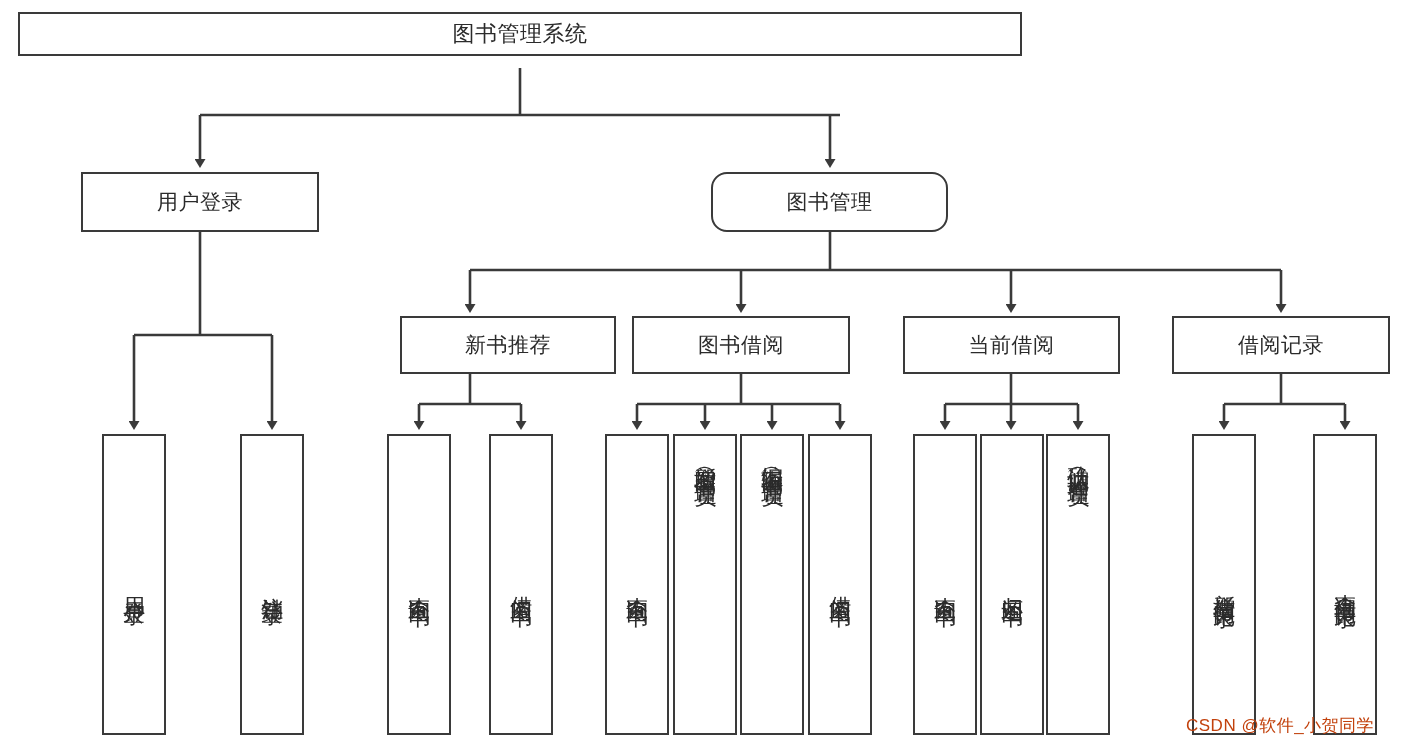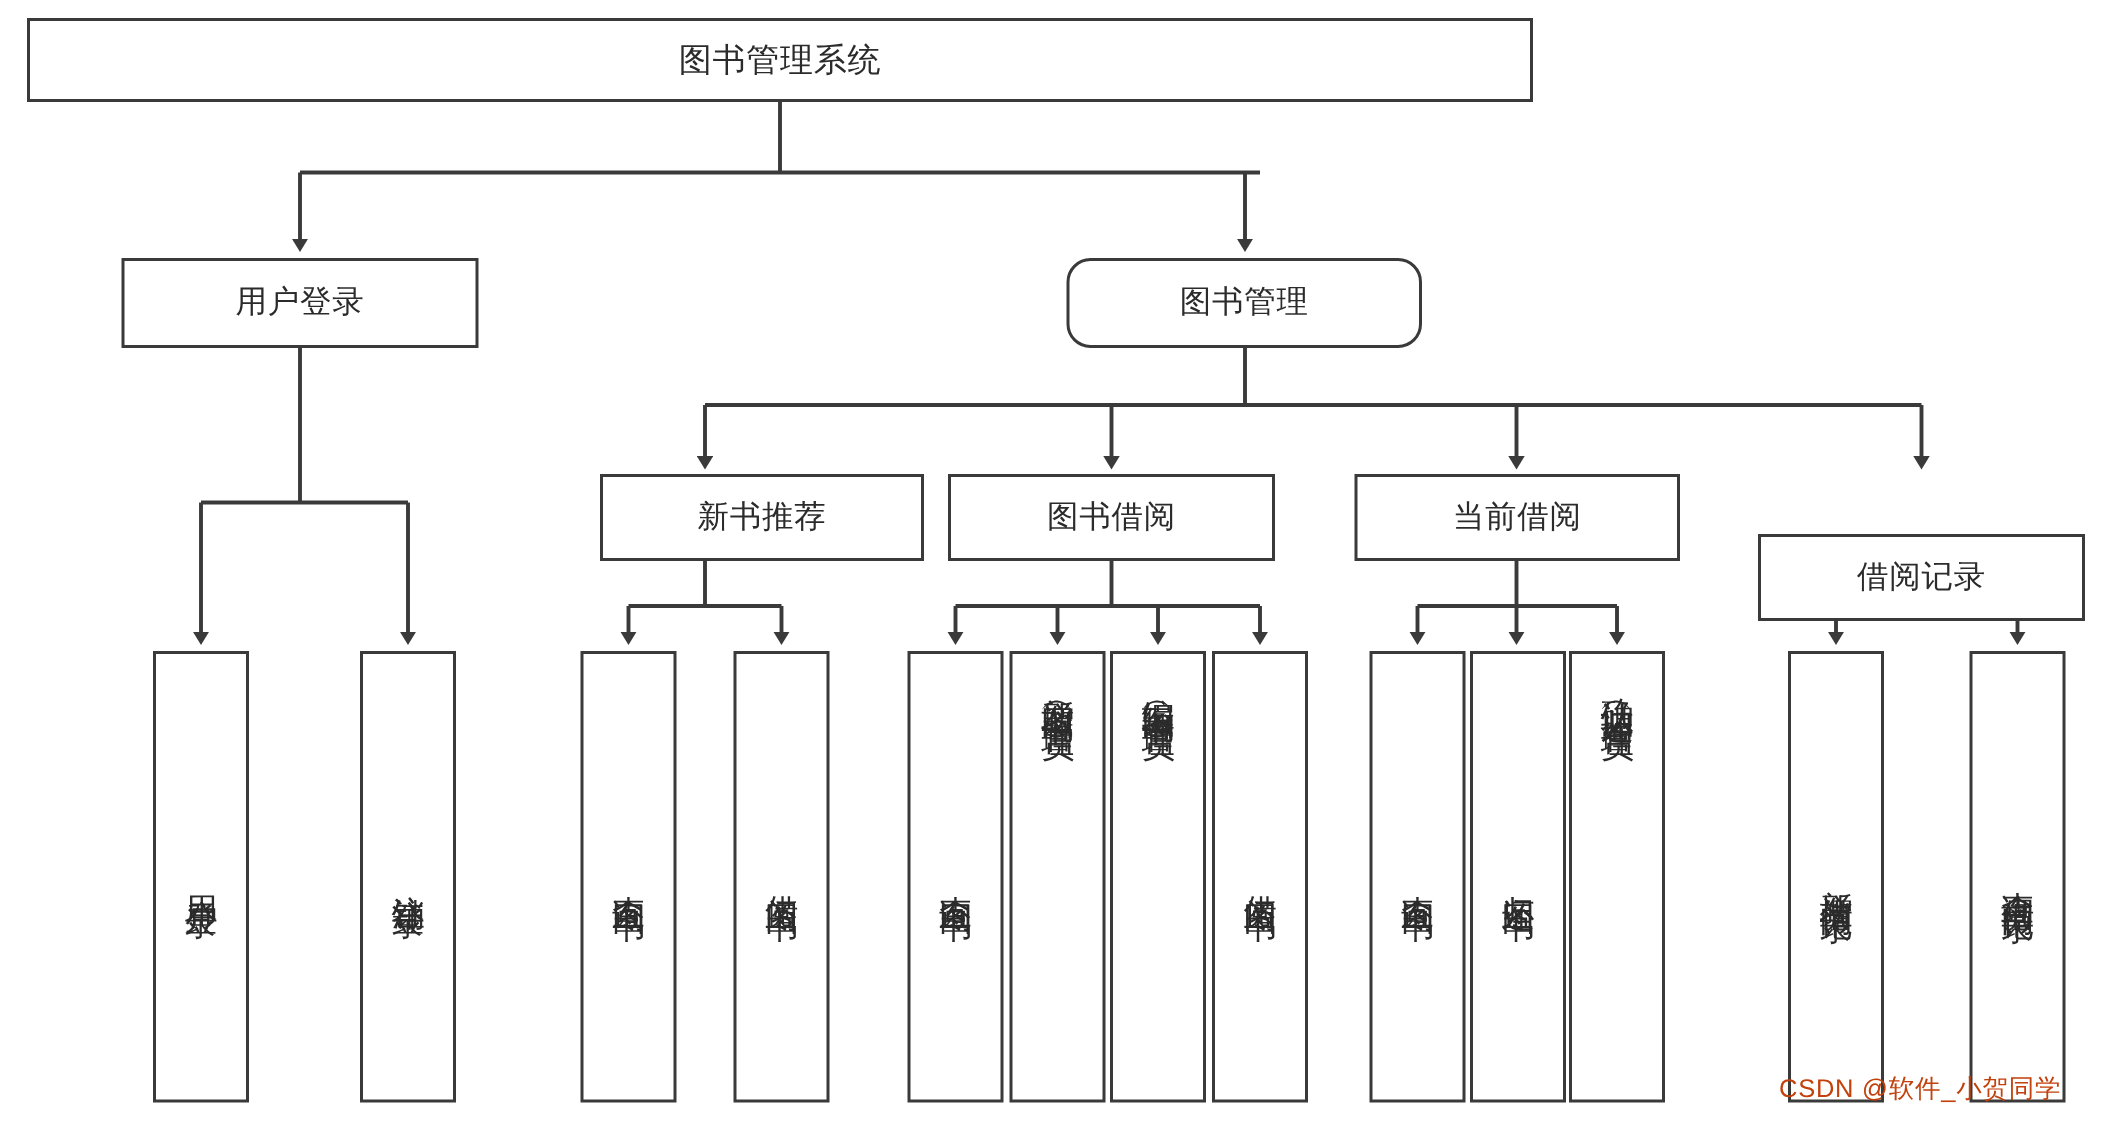--- a/index.html
+++ b/index.html
@@ -127,41 +127,41 @@
       <path d="M1011,404 L1011,422" marker-end="url(#arrow)"></path>
       <path d="M1078,404 L1078,422" marker-end="url(#arrow)"></path>
 
       <path d="M1281,374 L1281,404"></path>
       <path d="M1224,404 L1345,404"></path>
       <path d="M1224,404 L1224,422" marker-end="url(#arrow)"></path>
       <path d="M1345,404 L1345,422" marker-end="url(#arrow)"></path>
     </g>
   </svg>
 
-  <div class="node root horizontal" style="left:18px; top:12px; width:1004px; height:56px;">
+  <div class="node root horizontal" style="left:18px; top:12px; width:1004px; height:44px;">
     <span class="node-label">图书管理系统</span>
   </div>
 
   <div class="node horizontal" style="left:81px; top:172px; width:238px; height:60px;">
     <span class="node-label">用户登录</span>
   </div>
   <div class="node horizontal" style="left:711px; top:172px; width:237px; height:60px;border-radius:16px;">
     <span class="node-label">图书管理</span>
   </div>
 
   <div class="node horizontal" style="left:362px; top:316px; width:216px; height:58px;margin-left:38px;">
     <span class="node-label">新书推荐</span>
   </div>
   <div class="node horizontal" style="left:632px; top:316px; width:218px; height:58px;">
     <span class="node-label">图书借阅</span>
   </div>
   <div class="node horizontal" style="left:903px; top:316px; width:217px; height:58px;">
     <span class="node-label">当前借阅</span>
   </div>
-  <div class="node horizontal" style="left:1172px; top:316px; width:218px; height:58px;margin-top:40px;">
+  <div class="node horizontal" style="left:1172px; top:316px; width:218px; height:58px;">
     <span class="node-label">借阅记录</span>
   </div>
 
   <div class="node vertical centered" style="left:102px; top:434px; width:64px; height:301px;">
     <span class="node-label">用户登录</span>
   </div>
   <div class="node vertical centered" style="left:240px; top:434px; width:64px; height:301px;">
     <span class="node-label">注销登录</span>
   </div>
 

